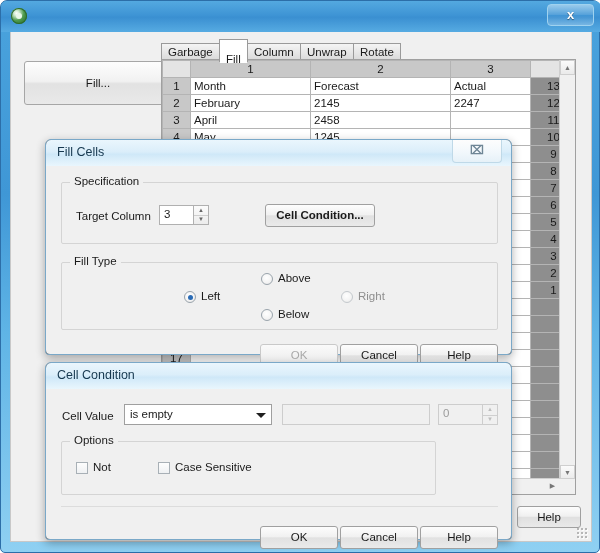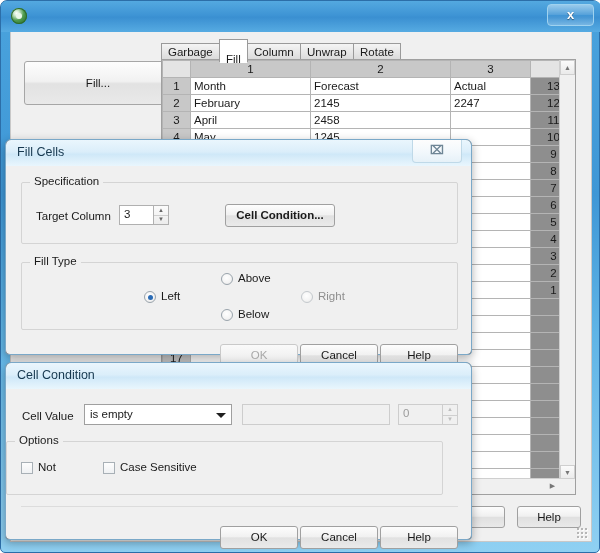--- a/index.html
+++ b/index.html
@@ -184,20 +184,21 @@
   }
 
   
   .dialog {
     position:absolute;
     background:#404040;
     border:1px solid #7aa8c8;
     border-radius:6px 6px 4px 4px;
     box-shadow: 0 3px 10px rgba(0,0,0,.32);
     box-sizing:border-box;
+    margin-left:40px;
   }
   .dlg-title {
     position:absolute; left:0; top:0; right:0; height:26px;
     background: linear-gradient(180deg,#eaf6fd 0%, #dbeefa 45%, #cfe8f8 55%, #e9f6fd 100%);
     border-radius:5px 5px 0 0;
     border-bottom:1px solid #d2e6f2;
   }
   .dlg-title .txt {
     position:absolute; left:11px; top:5px;
     font-size:12.5px; color:#16384f;
@@ -621,21 +622,21 @@
     <div class="textfield disabled" style="left:236px; top:15px; width:148px; height:21px;" placeholder=""></div>
 
     <div class="spin-wrap disabled" style="left:392px; top:15px; width:60px; height:21px;">
       <div class="spin-field">0</div>
       <div class="spin-btns">
         <div class="half up">▲</div>
         <div class="half dn">▼</div>
       </div>
     </div>
 
-    <div class="group" style="left:0; top:52px; width:437px; height:54px;">
+    <div class="group" style="left:15px; top:52px; width:375px; height:54px;">
       <div class="legend">Options</div>
 
       <div class="check" style="left:14px; top:19px;">
         <span class="box"></span>
         <span class="ctext">Not</span>
       </div>
 
       <div class="check" style="left:96px; top:19px;">
         <span class="box"></span>
         <span class="ctext">Case Sensitive</span>

